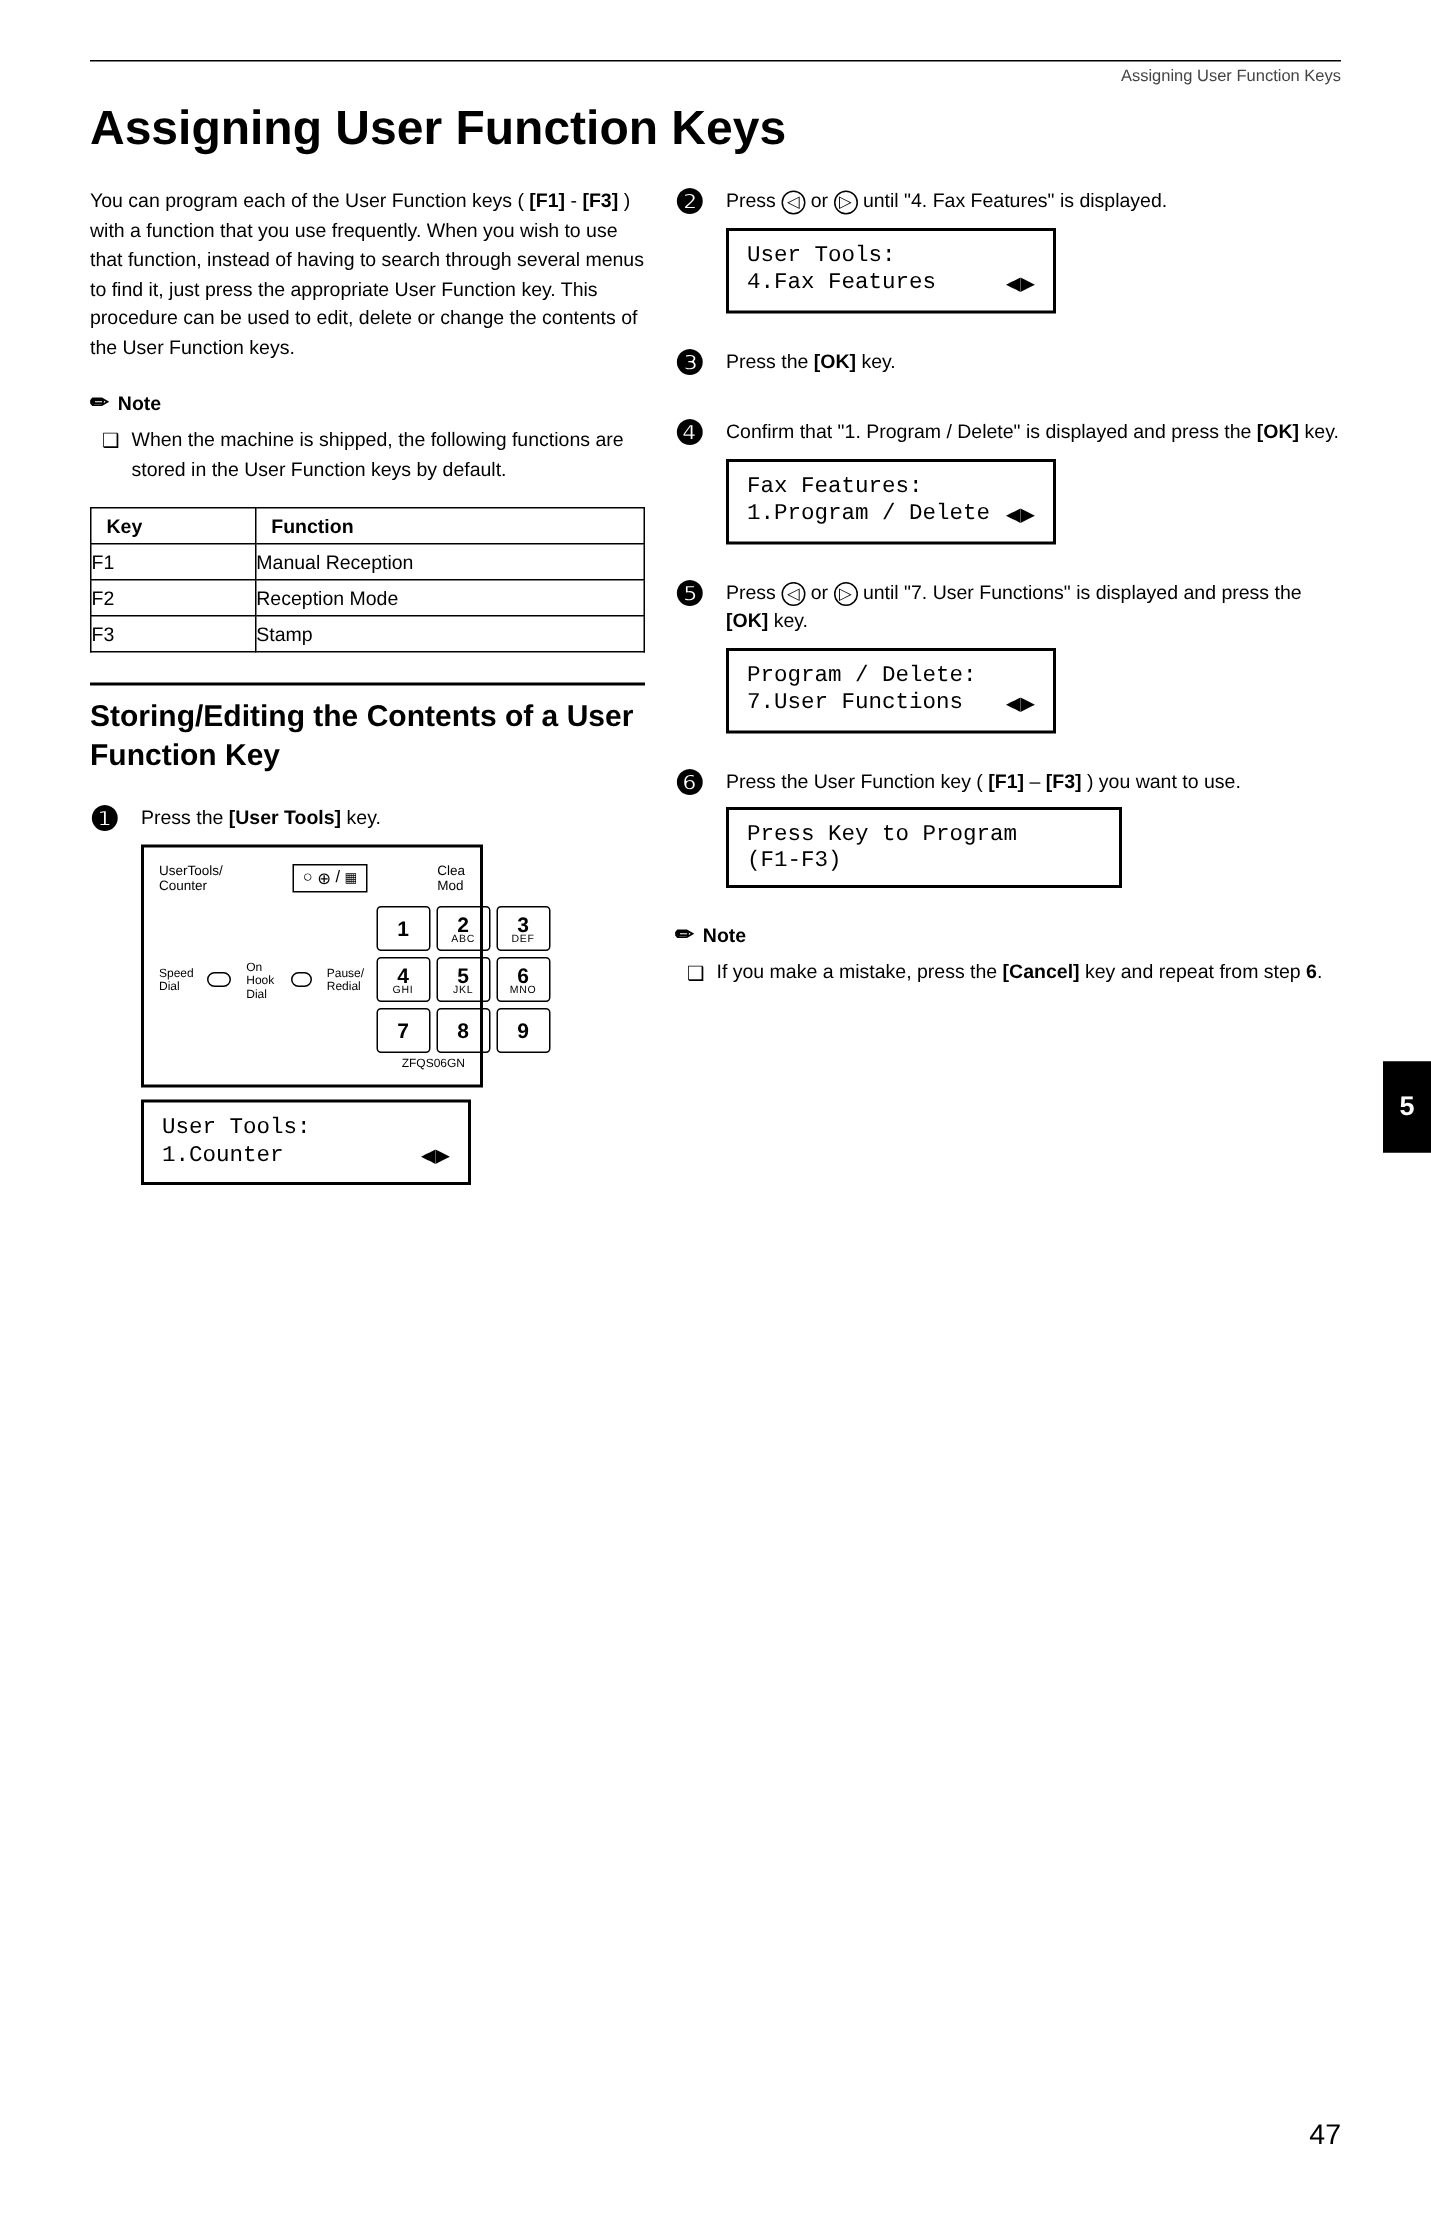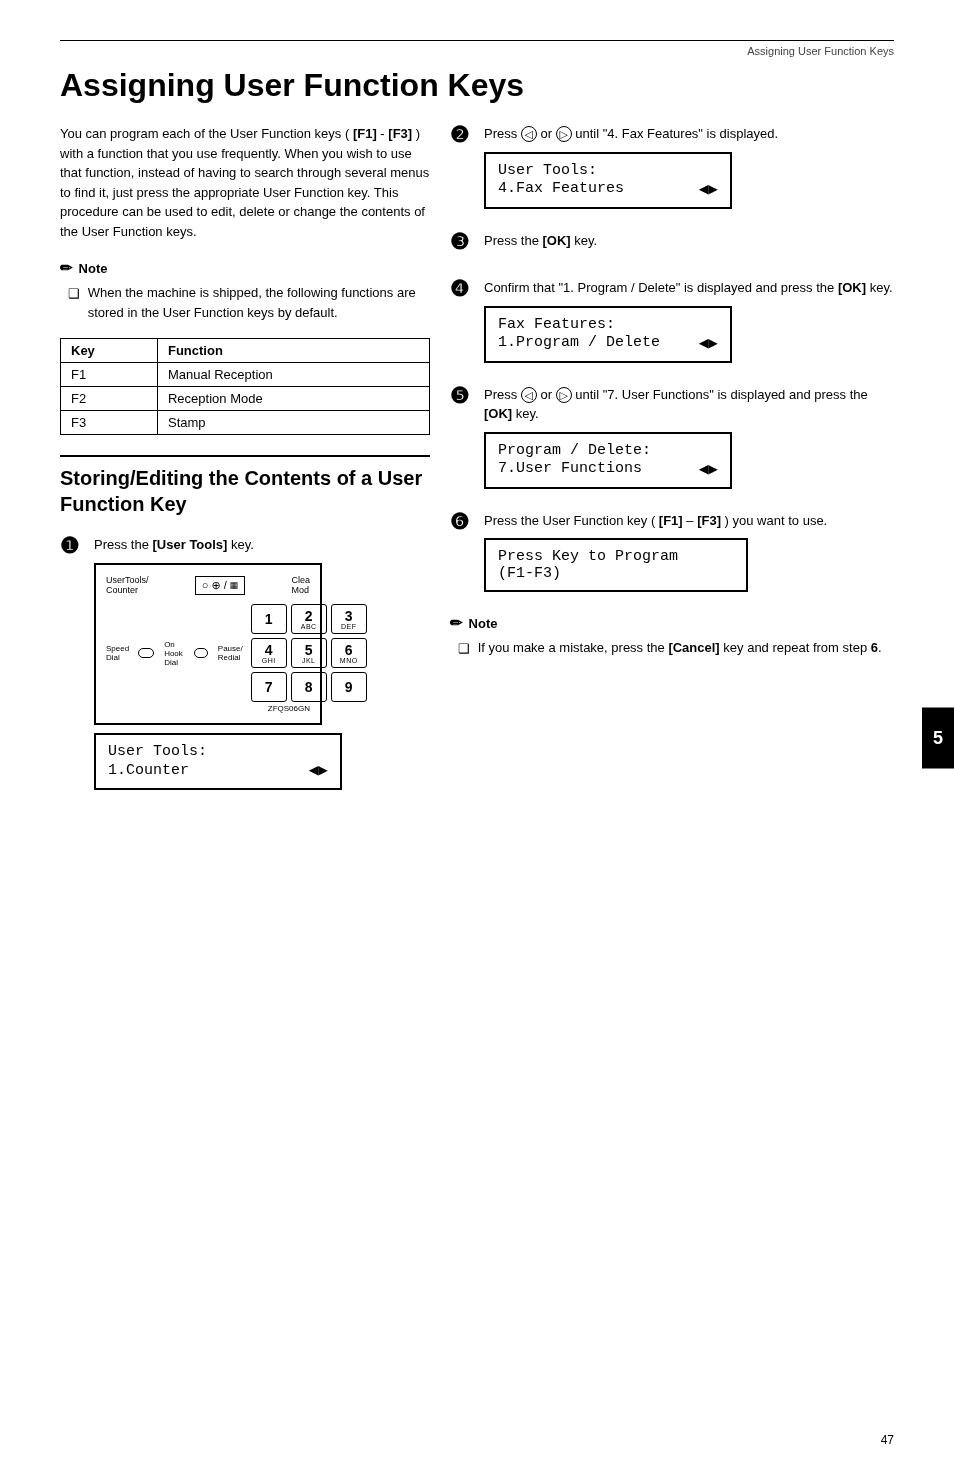--- a/index.html
+++ b/index.html
@@ -84,21 +84,21 @@
     }
     .default-table th {
       border: 1px solid #000;
       padding: 4px 10px;
       text-align: left;
       background: #fff;
       font-weight: bold;
     }
     .default-table td {
       border: 1px solid #000;
-      padding: 4px 10px;
+      padding: 4px 0;
       text-align: left;
     }
     .section-divider {
       border-top: 2px solid #000;
       margin: 20px 0 8px 0;
     }
     .section-title {
       font-size: 20px;
       font-weight: bold;
       line-height: 1.3;
@@ -128,21 +128,21 @@
     }
     
     .lcd-display {
       border: 2px solid #000;
       background: #fff;
       font-family: 'Courier New', Courier, monospace;
       font-size: 15px;
       padding: 8px 12px;
       margin-top: 6px;
       margin-bottom: 2px;
-      width: 248px;
+      width: 220px;
       display: flex;
       flex-direction: column;
     }
     .lcd-line {
       display: flex;
       justify-content: space-between;
       align-items: center;
     }
     .lcd-arrow {
       font-size: 16px;
@@ -219,23 +219,23 @@
     .right-step-text {
       font-size: 13px;
       line-height: 1.5;
       margin-bottom: 8px;
     }
     .note-block-right {
       margin-top: 8px;
     }
     .page-num {
       position: absolute;
-      bottom: 28px;
+      bottom: 40px;
       right: 60px;
-      font-size: 12px;
+      font-size: 19px;
     }
     .chapter-tab {
       position: absolute;
       right: 0;
       top: 50%;
       transform: translateY(-50%);
       background: #000;
       color: #fff;
       font-size: 18px;
       font-weight: bold;

